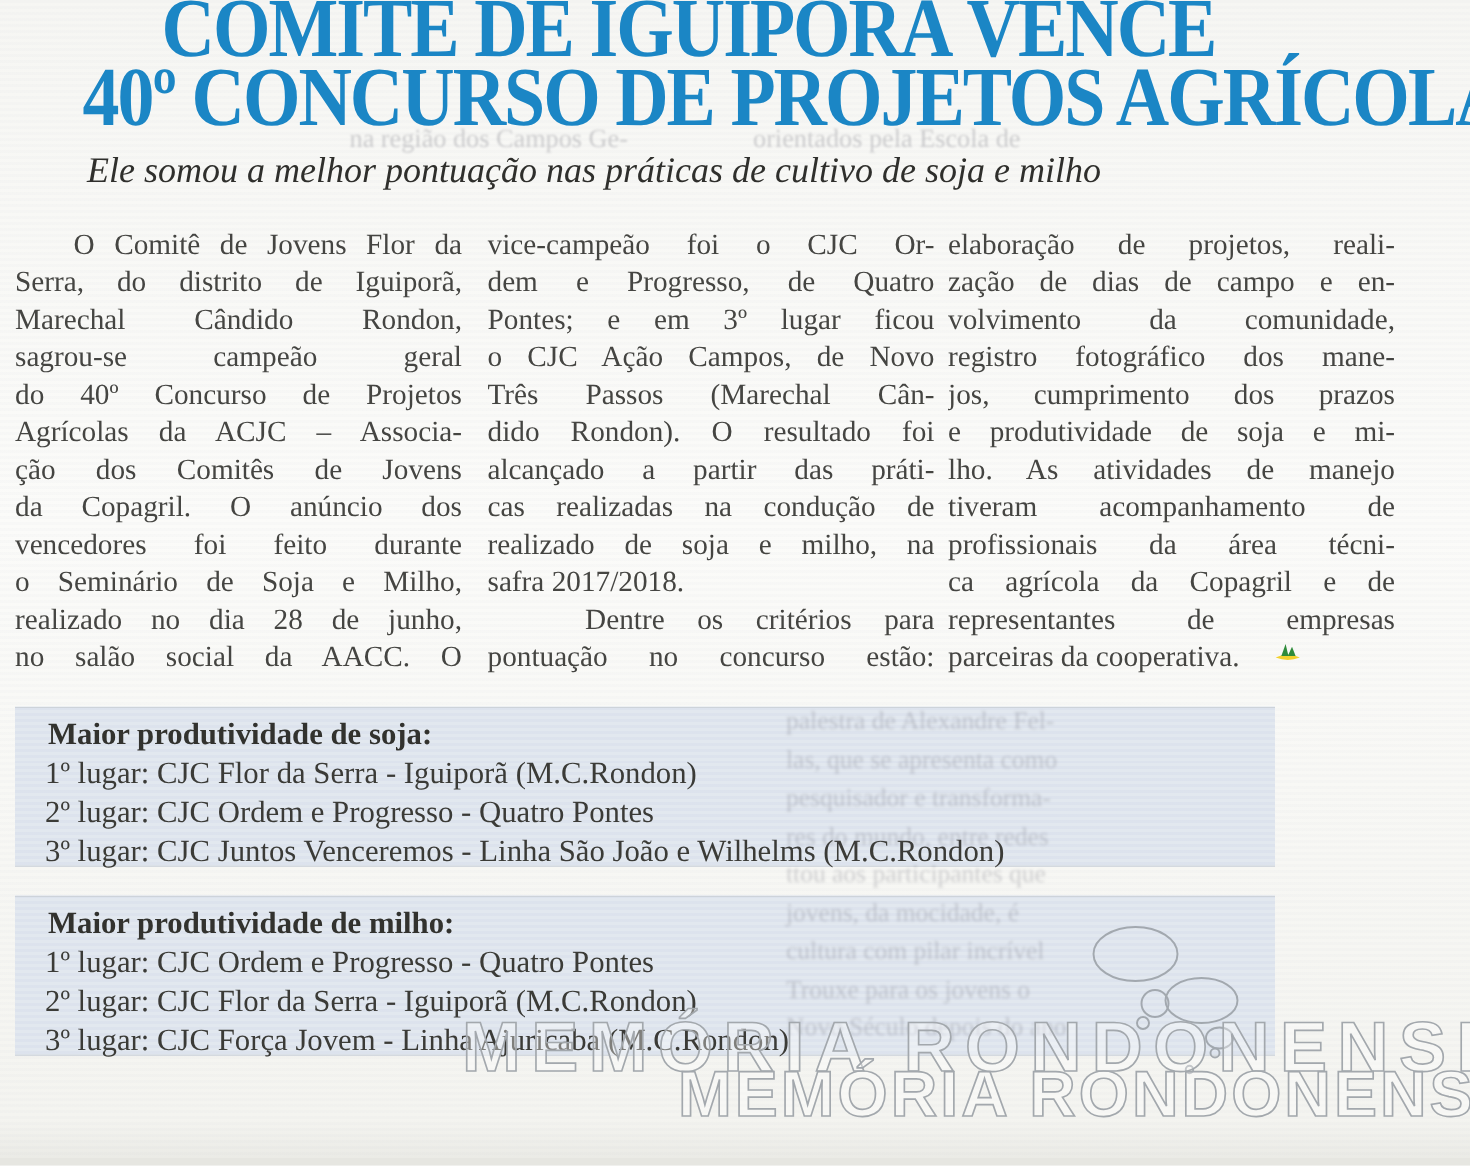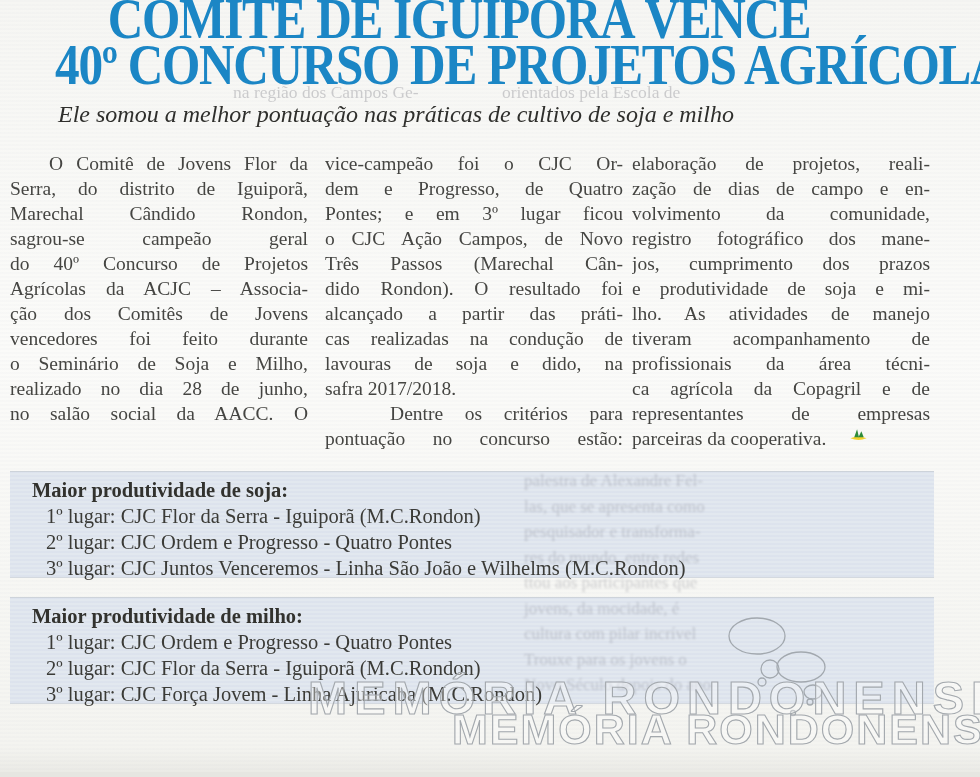--- a/index.html
+++ b/index.html
@@ -25,26 +25,26 @@
     color:#5a5a66;font-size:17px;z-index:3;}
   .ghost-line{line-height:25.5px;white-space:nowrap;}
   
   .col{position:absolute;top:151px;width:298px;font-size:19.5px;color:#454542;}
   .col1{left:10px;} .col2{left:325px;} .col3{left:632px;font-family:Liberation Serif, serif;}
   .line{height:25px;line-height:25px;text-align:justify;text-align-last:justify;overflow:hidden;}
   .line.pend{text-align-last:left;}
   
   .logo-end{position:absolute;left:849px;top:426px;width:19px;height:16px;}
   
-  .box{position:absolute;left:10px;width:924px;height:107px;background:#e2e8ef;z-index:2;
+  .box{position:absolute;left:10px;width:840px;height:107px;background:#e2e8ef;z-index:2;
     background-image:repeating-linear-gradient(180deg,rgba(120,130,200,0.05) 0 2px,rgba(255,255,255,0) 2px 4px);
     box-shadow:inset 0 1px 0 #cdd3da, inset 0 -1px 0 #d4d9df;}
   .box-soja{top:471px;} .box-milho{top:597px;}
   .box-title{font-weight:bold;font-size:20.5px;color:#32322e;padding:8px 0 1px 22px;}
-  .box-item{font-size:20.5px;line-height:26px;color:#3b3b37;padding-left:36px;white-space:nowrap;}
+  .box-item{font-size:20.5px;line-height:26px;color:#3b3b37;padding-left:20px;white-space:nowrap;}
   
   .doodle{position:absolute;left:698px;top:598px;z-index:4;}
   .watermark{position:absolute;left:0;top:662px;z-index:5;pointer-events:none;}
   
   .footer{position:absolute;top:779px;right:28px;display:flex;align-items:center;gap:7px;z-index:6;}
   .credit{font-family:"Liberation Sans",sans-serif;font-size:15px;color:#4d4d4b;
     white-space:nowrap;transform:scaleX(0.78);transform-origin:100% 50%;letter-spacing:.2px;}
   .pagebar{width:1.5px;height:19px;background:#4a4a4a;}
   .pagenum{font-family:"Liberation Sans",sans-serif;font-weight:bold;font-size:24px;color:#1d1d1d;}
   .bottom-edge{position:absolute;bottom:0;left:0;width:100%;height:5px;background:#e6e6e1;}
@@ -65,35 +65,36 @@
 <div class="subtitle">Ele somou a melhor pontuação nas práticas de cultivo de soja e milho</div>
 
 <div class="col col1">
     <div class="line">&nbsp;&nbsp;&nbsp;O Comitê de Jovens Flor da</div>
     <div class="line">Serra, do distrito de Iguiporã,</div>
     <div class="line">Marechal Cândido Rondon,</div>
     <div class="line">sagrou-se campeão geral</div>
     <div class="line">do 40º Concurso de Projetos</div>
     <div class="line">Agrícolas da ACJC – Associa-</div>
     <div class="line">ção dos Comitês de Jovens</div>
+    <div class="line">da Copagril. O anúncio dos</div>
     <div class="line">vencedores foi feito durante</div>
     <div class="line">o Seminário de Soja e Milho,</div>
     <div class="line">realizado no dia 28 de junho,</div>
     <div class="line">no salão social da AACC. O</div>
   </div>
 <div class="col col2">
     <div class="line">vice-campeão foi o CJC Or-</div>
     <div class="line">dem e Progresso, de Quatro</div>
     <div class="line">Pontes; e em 3º lugar ficou</div>
     <div class="line">o CJC Ação Campos, de Novo</div>
     <div class="line">Três Passos (Marechal Cân-</div>
     <div class="line">dido Rondon). O resultado foi</div>
     <div class="line">alcançado a partir das práti-</div>
     <div class="line">cas realizadas na condução de</div>
-    <div class="line">lavouras de soja e dido, na</div>
+    <div class="line">realizado de soja e milho, na</div>
     <div class="line pend">safra 2017/2018.</div>
     <div class="line">&nbsp;&nbsp;&nbsp;Dentre os critérios para</div>
     <div class="line">pontuação no concurso estão:</div>
   </div>
 <div class="col col3">
     <div class="line">elaboração de projetos, reali-</div>
     <div class="line">zação de dias de campo e en-</div>
     <div class="line">volvimento da comunidade,</div>
     <div class="line">registro fotográfico dos mane-</div>
     <div class="line">jos, cumprimento dos prazos</div>

